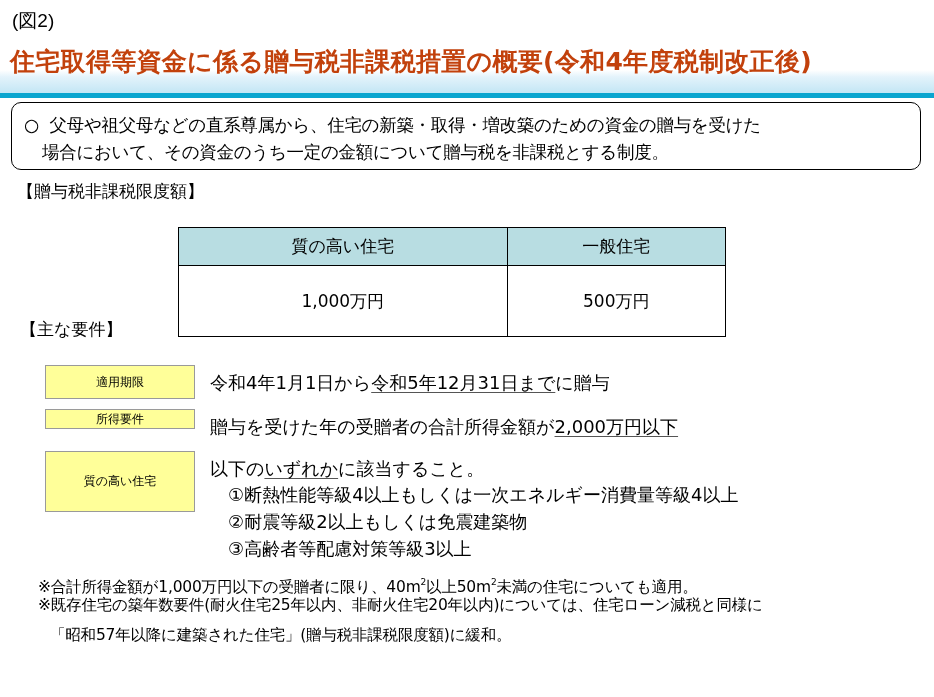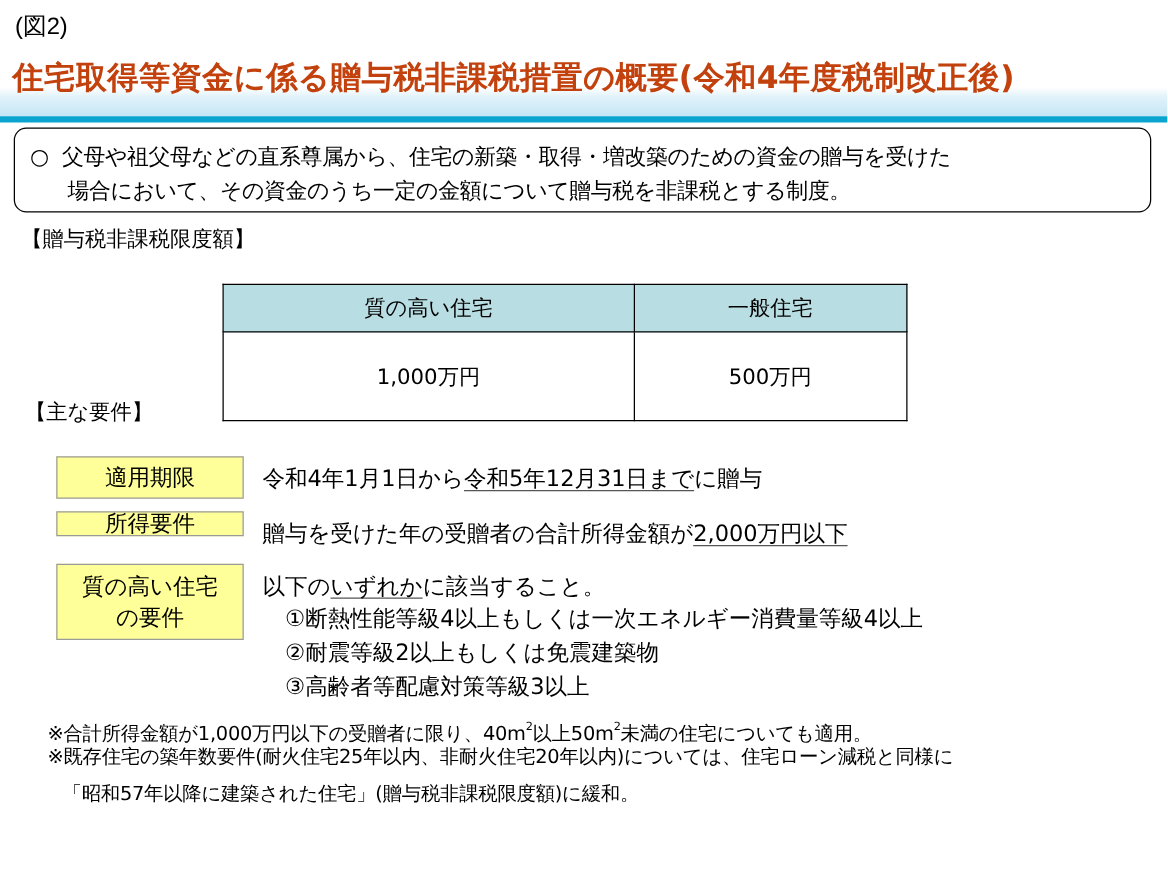--- a/index.html
+++ b/index.html
@@ -11,34 +11,34 @@
     .title-band { position: absolute; left: 0; top: 70px; width: 934px; height: 23px;
       background: linear-gradient(to bottom, #ffffff 0%, #e3f3fb 30%, #c3e6f5 100%); }
     .title-line { position: absolute; left: 0; top: 93px; width: 934px; height: 5px; background: #0aa5cf; }
     .title { position: absolute; left: 10px; top: 45px; font-size: 25px; font-weight: bold; color: #c2410c;
       letter-spacing: 0.3px; white-space: nowrap; font-family: "DejaVu Sans", sans-serif; }
 
     .summary-box { position: absolute; left: 11px; top: 102px; width: 910px; height: 68px;
       border: 1.5px solid #000; border-radius: 10px; background: #fff; }
     .summary-line { position: absolute; font-size: 17.5px; white-space: nowrap; letter-spacing: -0.3px; }
     .summary-line.l1 { left: 12px; top: 10px; }
-    .summary-line.l2 { left: 30px; top: 37px; margin-left: 12px; }
+    .summary-line.l2 { left: 30px; top: 37px; }
 
     .section-label { position: absolute; font-size: 17px; white-space: nowrap; }
     .sec1 { left: 17px; top: 180px; }
     .sec2 { left: 20px; top: 318px; }
 
     .limit-table { position: absolute; left: 178px; top: 227px; width: 548px; height: 110px;
       border: 1.5px solid #000; border-collapse: collapse; }
     .limit-table th, .limit-table td { border: 1.5px solid #000; text-align: center; font-size: 17px; }
     .limit-table th { background: #b8dde2; height: 38px; font-weight: normal; }
     .limit-table td { height: 71px; background: #fff; }
 
     .req-tag { position: absolute; left: 45px; width: 150px; background: #ffff99; border: 1.5px solid #9a9a9a;
-      font-size: 18px; text-align: center; display: flex; flex-direction: column; justify-content: center; line-height: 25px; }
+      font-size: 12px; text-align: center; display: flex; flex-direction: column; justify-content: center; line-height: 25px; }
     .tag1 { top: 365px; height: 34px; }
     .tag2 { top: 409px; height: 20px; }
     .tag3 { top: 451px; height: 61px; }
 
     .req-text { position: absolute; left: 210px; font-size: 18px; white-space: nowrap; }
     .rt1 { top: 371px; }
     .rt2 { top: 415px; }
     .rt3 { top: 457px; }
     .rt4 { left: 228px; top: 483px; }
     .rt5 { left: 228px; top: 510px; }
@@ -93,21 +93,20 @@
 
 <div class="req-tag tag2">
   <span>所得要件</span>
 </div>
 <div class="req-text rt2">
   <span>贈与を受けた年の受贈者の合計所得金額が</span><span class="ul">2,000万円以下</span>
 </div>
 
 <div class="req-tag tag3">
   <span>質の高い住宅</span>
-  <span>の要件</span>
 </div>
 <div class="req-text rt3">
   <span>以下の</span><span class="ul">いずれか</span><span>に該当すること。</span>
 </div>
 <div class="req-text rt4">①断熱性能等級4以上もしくは一次エネルギー消費量等級4以上</div>
 <div class="req-text rt5">②耐震等級2以上もしくは免震建築物</div>
 <div class="req-text rt6">③高齢者等配慮対策等級3以上</div>
 
 <div class="note n1">
   <span>※合計所得金額が1,000万円以下の受贈者に限り、40m</span><sup>2</sup><span>以上50m</span><sup>2</sup><span>未満の住宅についても適用。</span>

